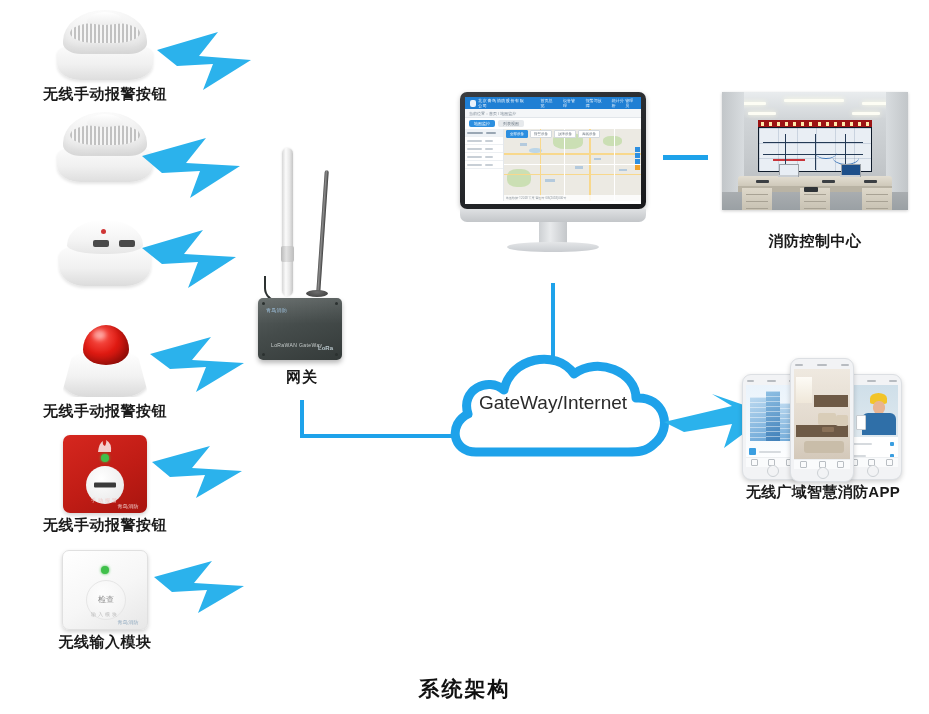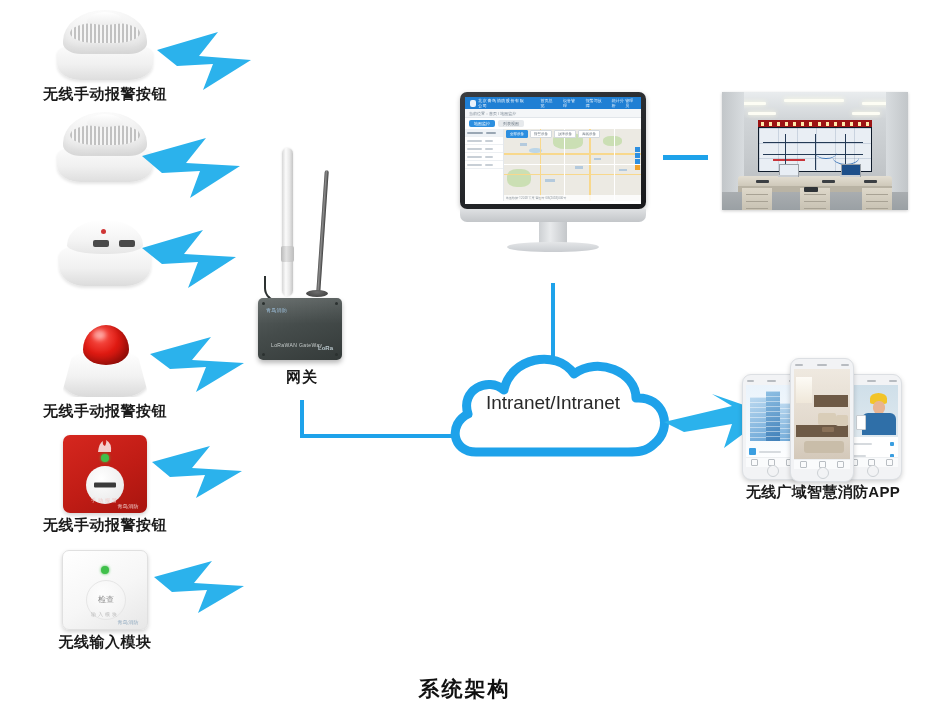--- a/index.html
+++ b/index.html
@@ -450,21 +450,21 @@
   <div style="position:absolute;left:440px;top:340px;width:250px;height:130px;">
     <svg width="250" height="130" viewBox="0 0 250 130">
       <path d="M36 112
                C12 112 8 84 28 74
                C20 50 48 36 64 50
                C70 18 116 8 134 34
                C158 16 196 32 196 58
                C224 56 234 88 214 104
                C206 112 196 112 188 112 Z" fill="#ffffff" stroke="#1ea2ea" stroke-width="9" stroke-linejoin="round" stroke-linecap="round"></path>
     </svg>
-    <div style="position:absolute;left:0;top:52px;width:226px;text-align:center;font-size:19px;color:#2a2a2a;">Intranet/Intranet</div>
+    <div style="position:absolute;left:0;top:52px;width:226px;text-align:center;font-size:19px;color:#2a2a2a;">GateWay/Internet</div>
   </div>
 
   <svg class="bolt" style="left:662px;top:392px;" width="110" height="58" viewBox="0 0 110 58">
     <path d="M2 30 L70 14 L50 2 L108 22 L62 56 L70 32 L22 40 Z" fill="#2bb2ec"></path>
   </svg>
 
   <div id="monitor-group" style="left:460px;top:92px;width:200px;height:185px;">
     <div class="mon-bezel">
       <div class="mon-screen">
 
@@ -622,20 +622,21 @@
         </div>
       <div class="laptop" style="left:118px;top:72px;">
           <div class="lid"></div>
           <div class="bas"></div>
         </div>
       <div class="kbd" style="left:34px;top:88px;"></div>
       <div class="kbd" style="left:100px;top:88px;"></div>
       <div class="kbd" style="left:142px;top:88px;"></div>
       <div class="phoneset" style="left:82px;top:95px;"></div>
     </div>
+    <div style="position:absolute;left:0;top:140px;width:186px;text-align:center;font-size:15px;font-weight:bold;color:#1a1a1a;letter-spacing:.5px;">消防控制中心</div>
   </div>
 
   <div id="phones-group" style="left:742px;top:358px;width:180px;height:150px;">
 
     <div class="phone" style="left:0px;top:16px;width:58px;height:104px;">
       <div class="pstat">
           <i style="width:7px"></i>
           <i style="width:9px"></i>
           <i style="width:8px"></i>
         </div>

